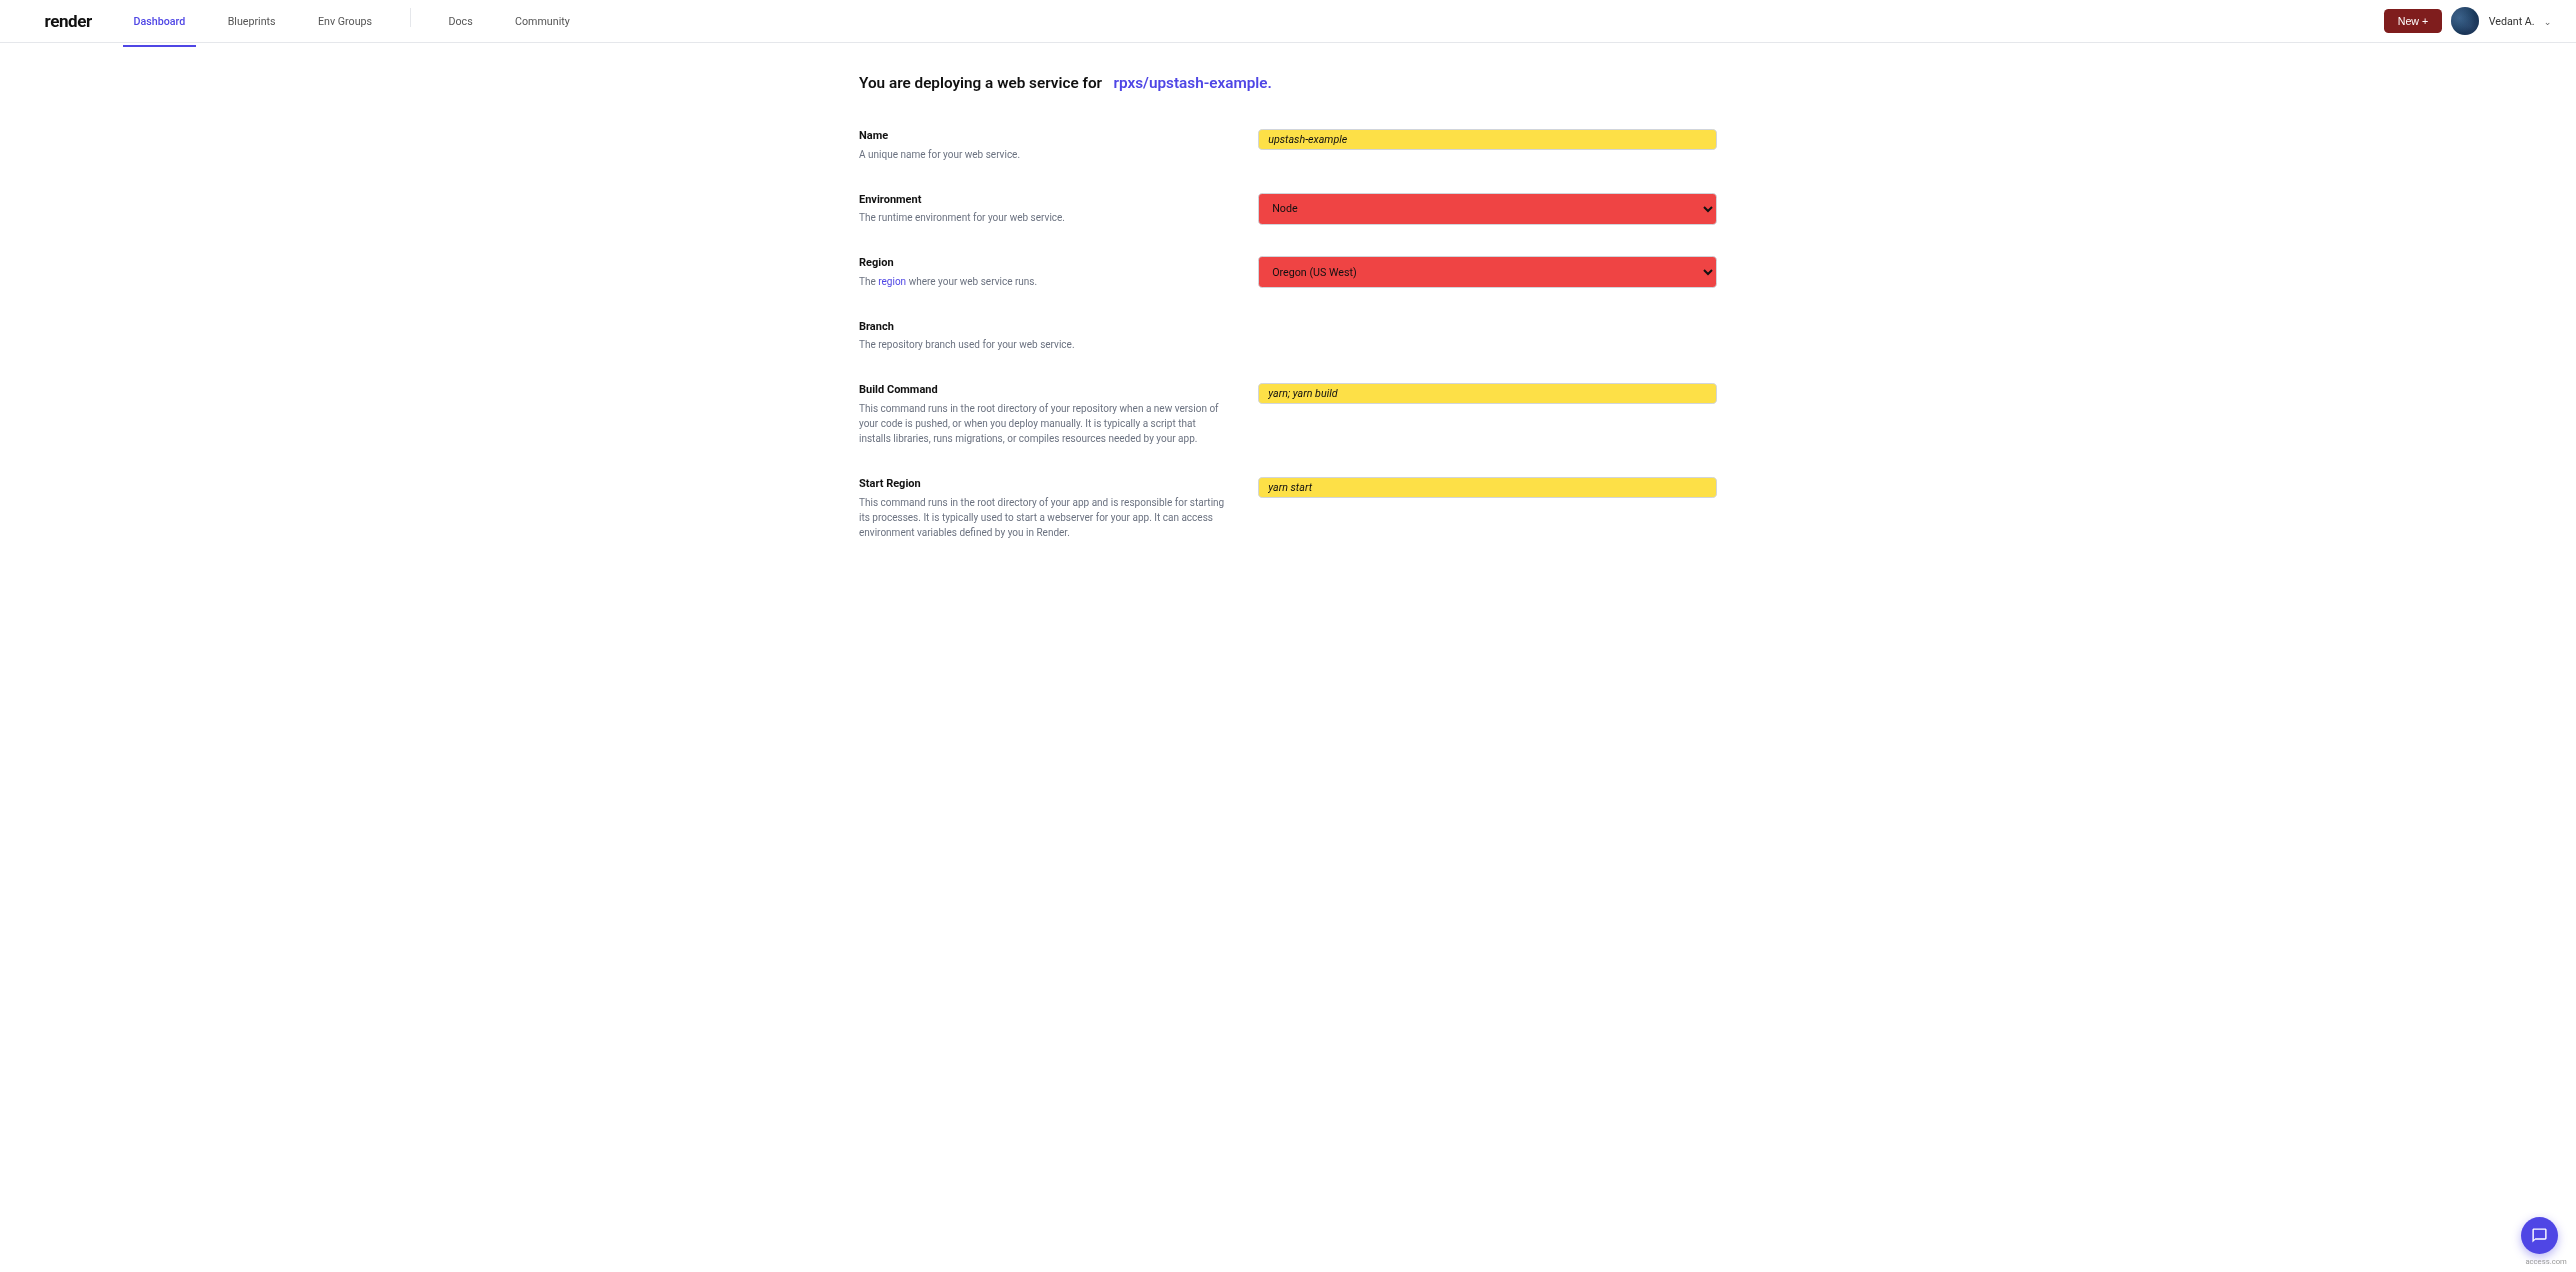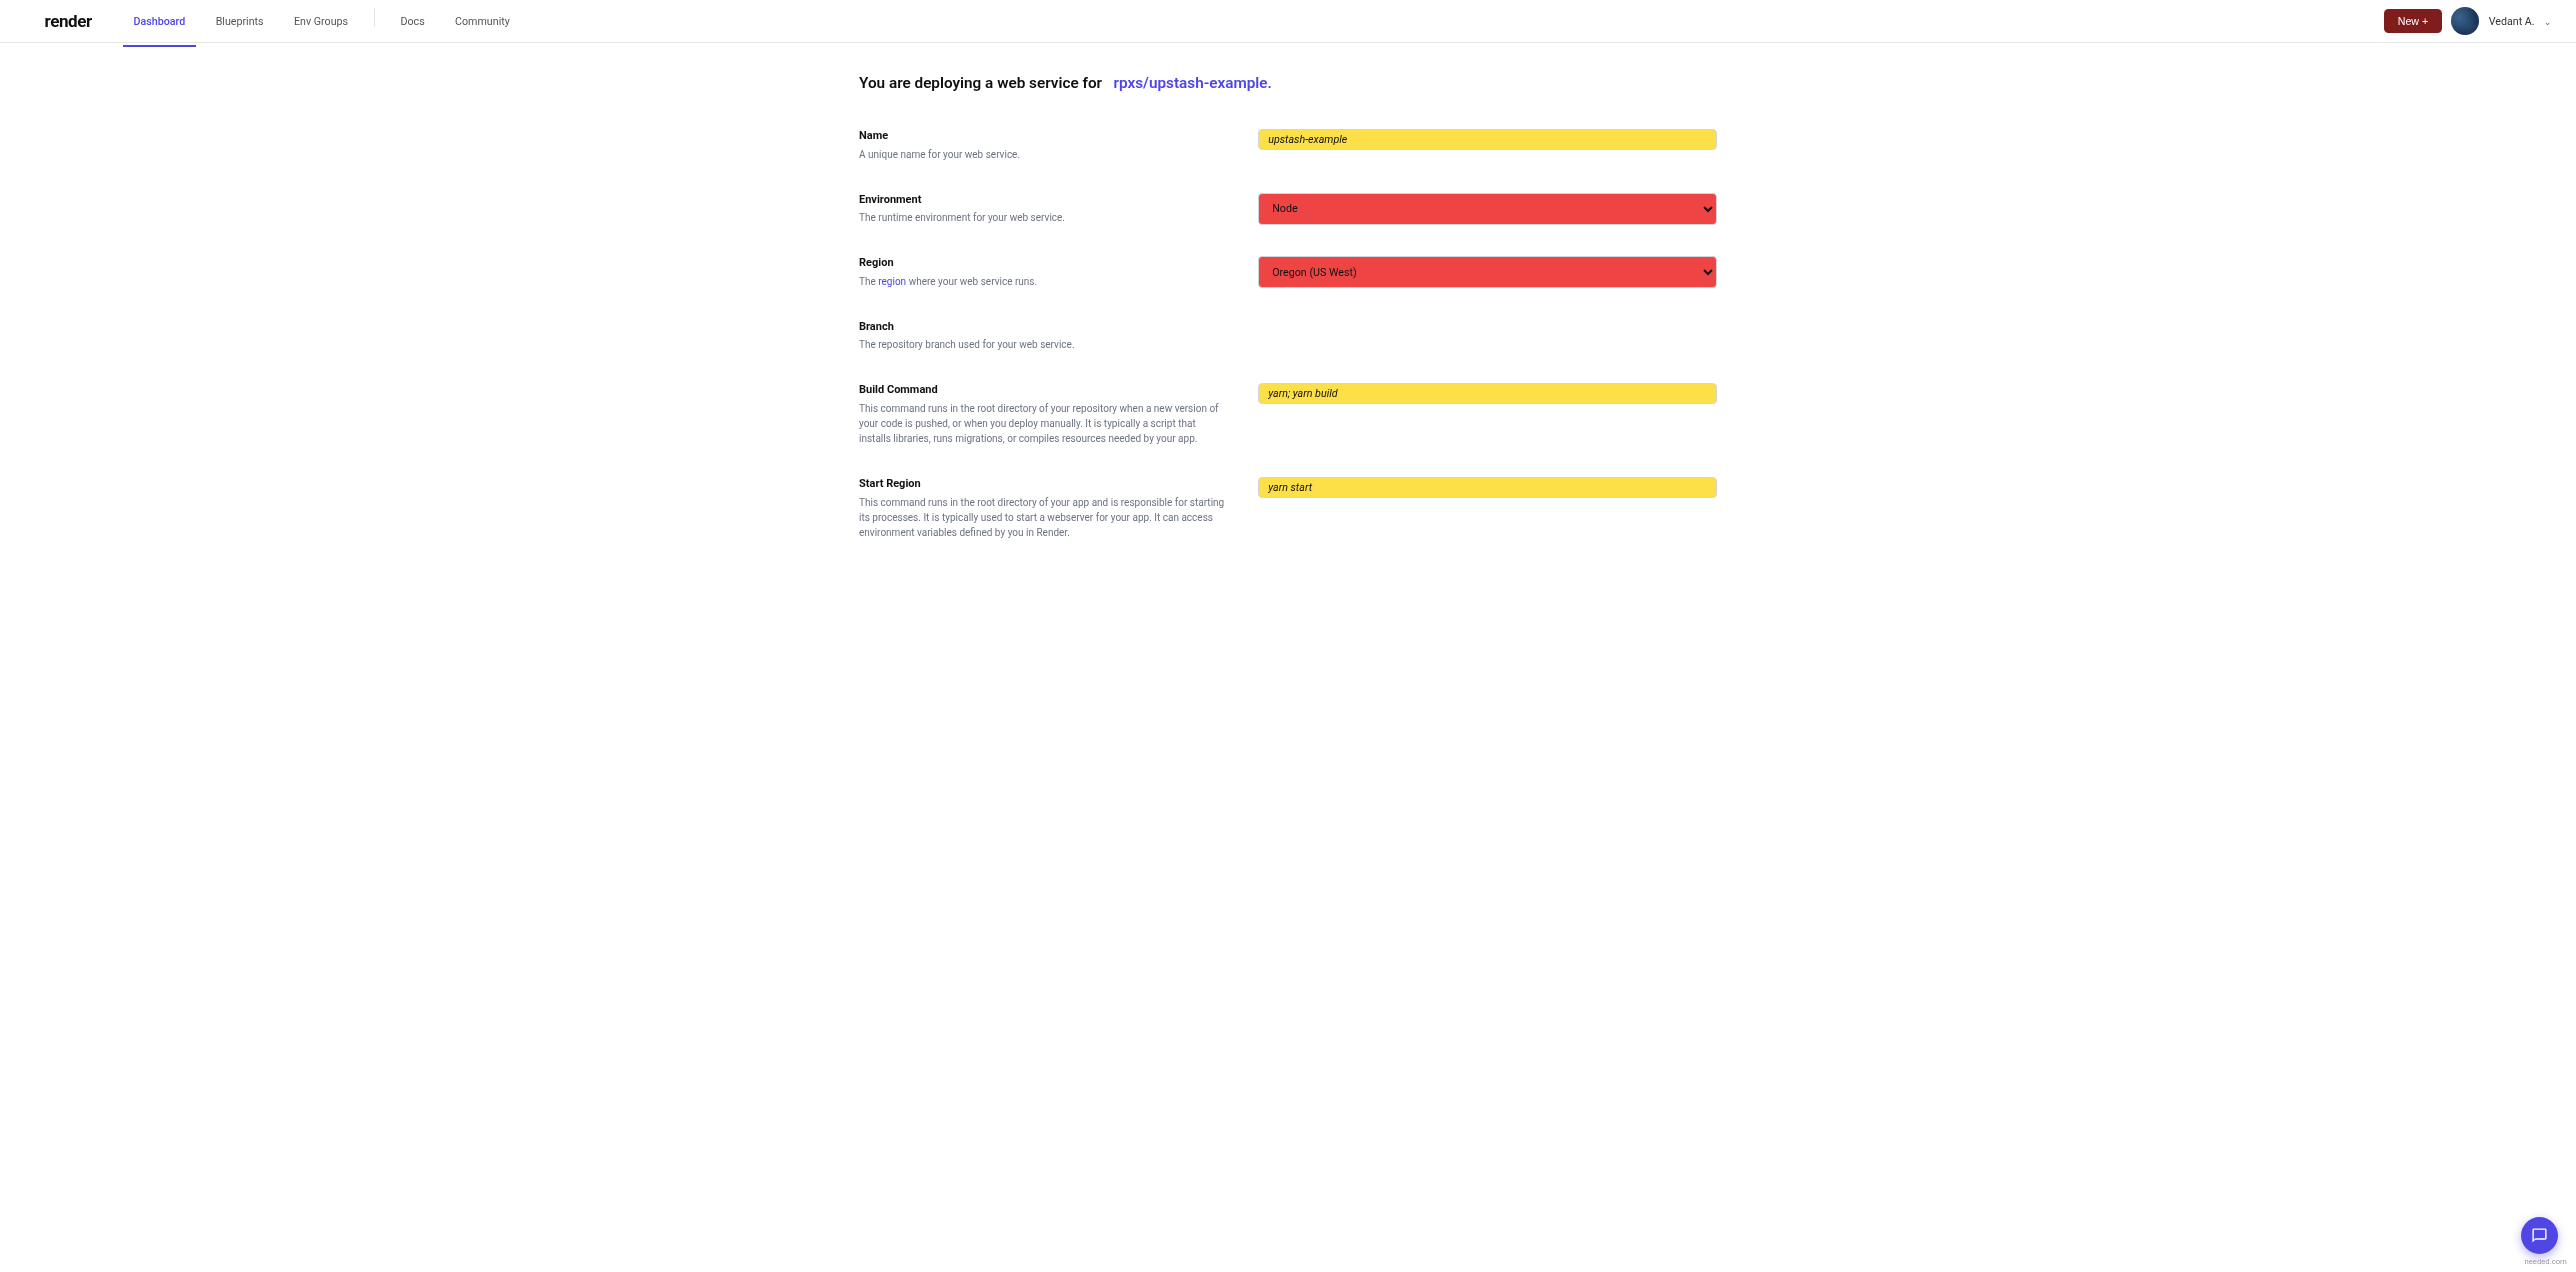--- a/index.html
+++ b/index.html
@@ -31,21 +31,21 @@
       font-weight: 700;
       color: #111;
       margin-right: 31px;
       letter-spacing: -0.4px;
       margin-left: 20px;
     }
 
     .navbar-links {
       display: flex;
       align-items: flex-start;
-      gap: 9px;
+      gap: 21px;
       flex: 1;
     }
 
     .nav-link {
       padding: 6.1px 10.7px;
       font-size: 10.7px;
       color: #555;
       cursor: pointer;
       border-radius: 3.1px;
       text-decoration: none;
@@ -338,14 +338,14 @@
   </div>
 
 </main>
 
 <div class="chat-widget">
   <svg viewBox="0 0 24 24">
     <path d="M20 2H4c-1.1 0-2 .9-2 2v18l4-4h14c1.1 0 2-.9 2-2V4c0-1.1-.9-2-2-2zm0 14H6l-2 2V4h16v12z"></path>
   </svg>
 </div>
 
-<div class="woode-label">needed.com</div>
+<div class="woode-label">access.com</div>
 
 
 </body></html>

